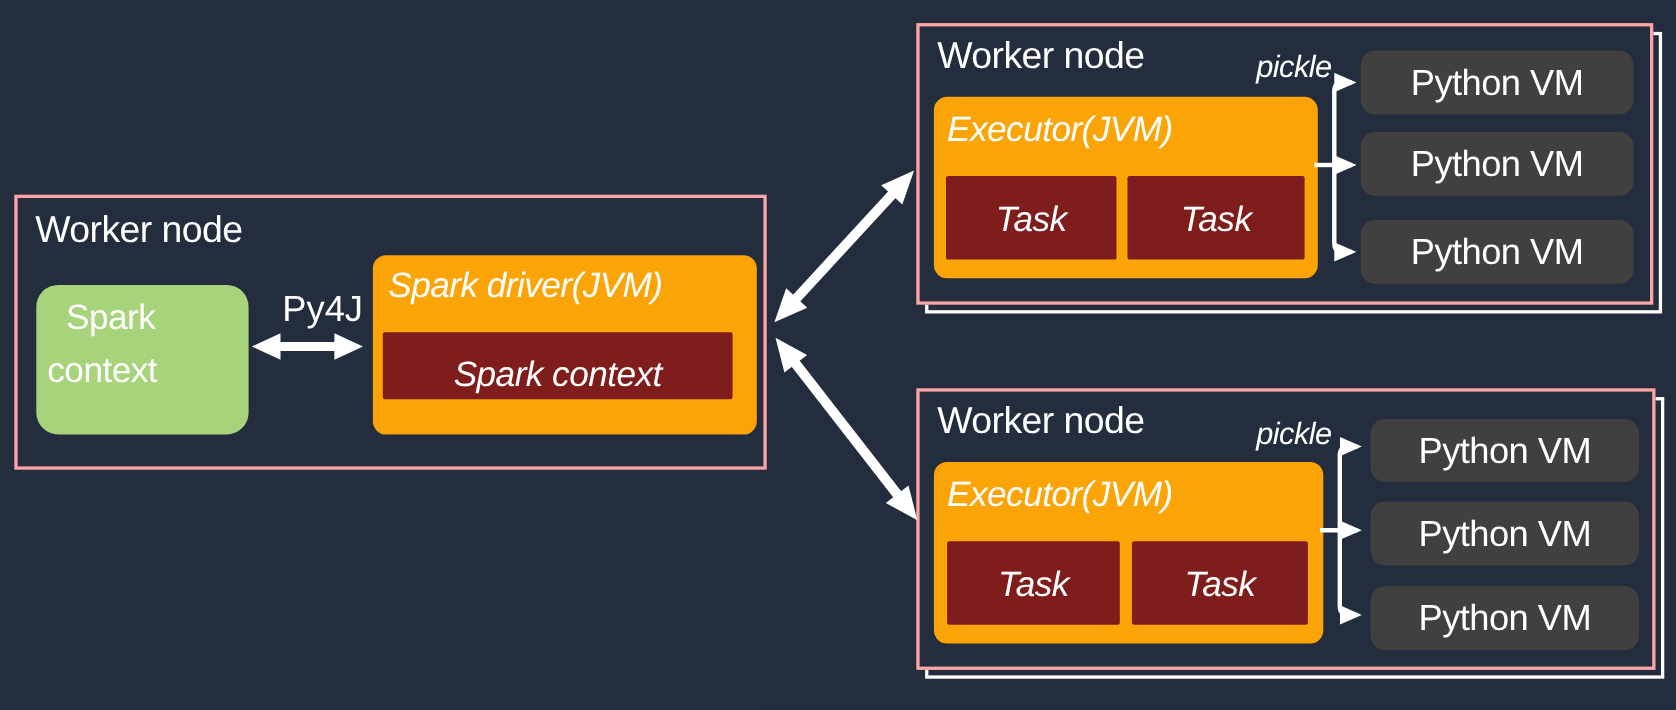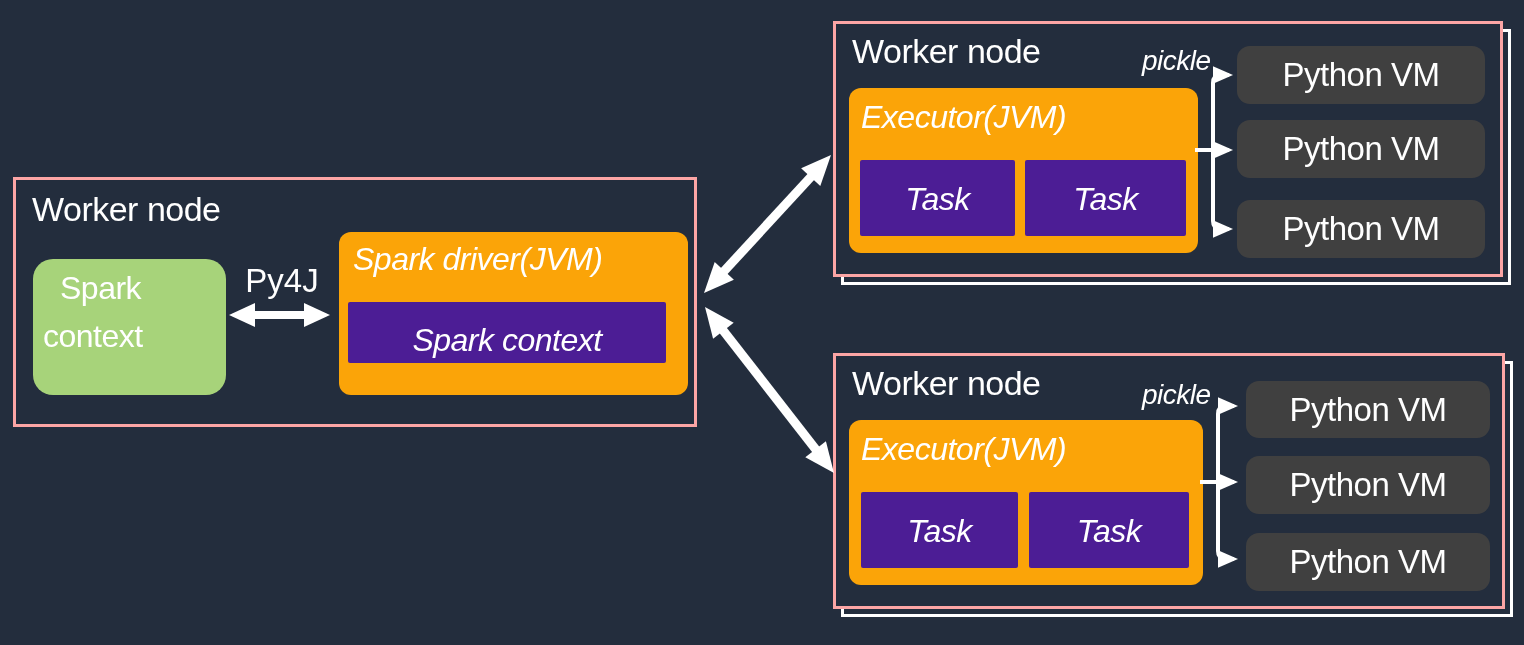--- a/index.html
+++ b/index.html
@@ -46,21 +46,21 @@
   }
   .orange-box {
     position: absolute;
     background: #fba408;
     border-radius: 12px;
     box-sizing: border-box;
     font-style: italic;
   }
   .yellow-box {
     position: absolute;
-    background: #4c1d95;
+    background: #7f1d1d;
     box-sizing: border-box;
     border-radius: 2px;
   }
   .box-label {
     position: absolute;
     font-size: 32px;
     letter-spacing: -0.5px;
     white-space: nowrap;
   }
   .centered {
@@ -72,21 +72,21 @@
     position: absolute;
     font-size: 28px;
     font-style: italic;
     font-weight: normal;
     letter-spacing: -0.5px;
     white-space: nowrap;
   }
   .py4j-label {
     position: absolute;
     font-size: 33px;
-    text-align: center;
+    text-align: right;
     white-space: nowrap;
   }
   .vm-box {
     position: absolute;
     background: #404040;
     border-radius: 13px;
     font-size: 33px;
     text-align: center;
     letter-spacing: -0.5px;
   }

